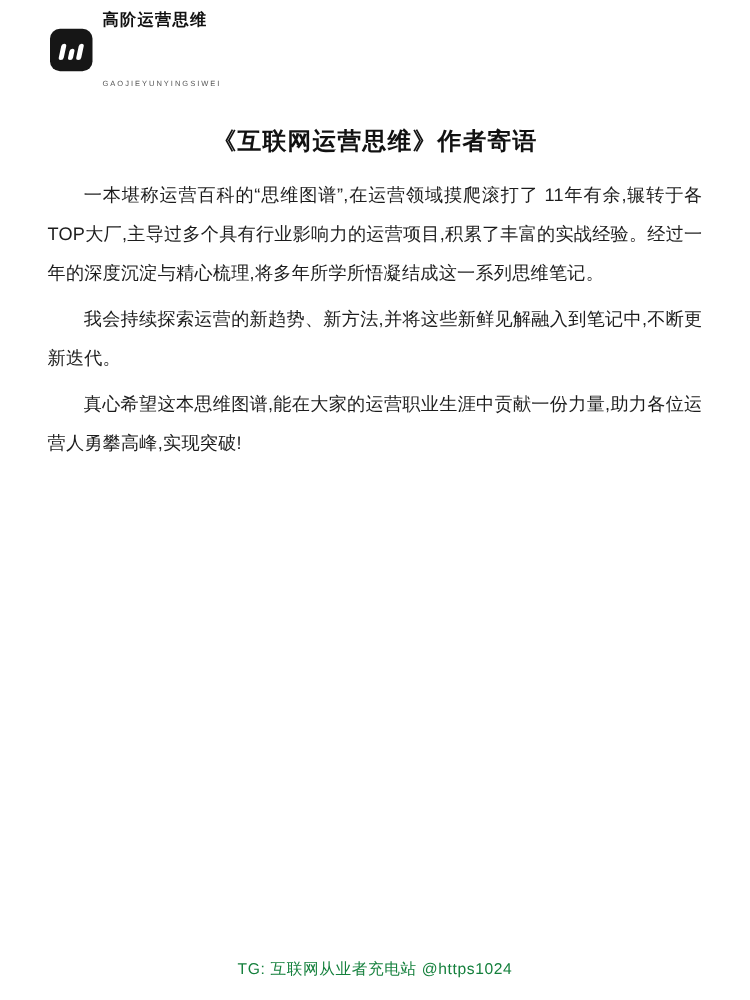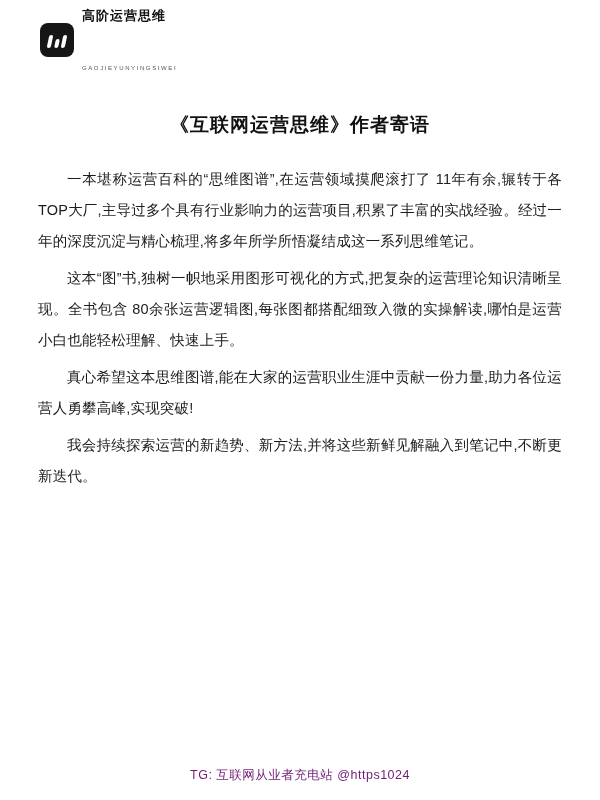--- a/index.html
+++ b/index.html
@@ -70,27 +70,27 @@
     color: #555555;
     margin-top: 3px;
   }
 
   
   .doc-title {
     text-align: center;
     font-size: 19px;
     font-weight: bold;
     color: #111111;
-    margin-top: 46px;
+    margin-top: 34px;
     letter-spacing: 1px;
   }
 
   
   .article {
-    margin-top: 26px;
+    margin-top: 16px;
   }
   .para {
     font-size: 14.5px;
     line-height: 31px;
     color: #1c1c1c;
     text-align: justify;
     text-justify: inter-ideograph;
     margin: 0 0 6px 0;
     letter-spacing: 0.2px;
   }
@@ -99,21 +99,21 @@
   }
 
   
   .footer {
     position: absolute;
     left: 0;
     right: 0;
     bottom: 16px;
     text-align: center;
     font-size: 12.5px;
-    color: #701a75;
+    color: #15803d;
     letter-spacing: 0.5px;
   }
 </style>
 </head>
 <body>
 
 <div class="page">
 
   <div class="header">
     <div class="logo-mark">
@@ -124,20 +124,19 @@
     <div class="logo-text">
       <span class="logo-cn">高阶运营思维</span>
       <span class="logo-en">GAOJIEYUNYINGSIWEI</span>
     </div>
   </div>
 
   <div class="doc-title">《互联网运营思维》作者寄语</div>
 
   <div class="article">
     <p class="para indent">一本堪称运营百科的“思维图谱”,在运营领域摸爬滚打了 11年有余,辗转于各TOP大厂,主导过多个具有行业影响力的运营项目,积累了丰富的实战经验。经过一年的深度沉淀与精心梳理,将多年所学所悟凝结成这一系列思维笔记。</p>
-    <p class="para indent">这本“图”书,独树一帜地采用图形可视化的方式,把复杂的运营理论知识清晰呈现。全书包含 80余张运营逻辑图,每张图都搭配细致入微的实操解读,哪怕是运营小白也能轻松理解、快速上手。</p>
+    <p class="para indent">我会持续探索运营的新趋势、新方法,并将这些新鲜见解融入到笔记中,不断更新迭代。</p>
     <p class="para indent">真心希望这本思维图谱,能在大家的运营职业生涯中贡献一份力量,助力各位运营人勇攀高峰,实现突破!</p>
-    <p class="para indent">我会持续探索运营的新趋势、新方法,并将这些新鲜见解融入到笔记中,不断更新迭代。</p>
   </div>
 
   <div class="footer">TG: 互联网从业者充电站 @https1024</div>
 
 </div>
 
 </body></html>

